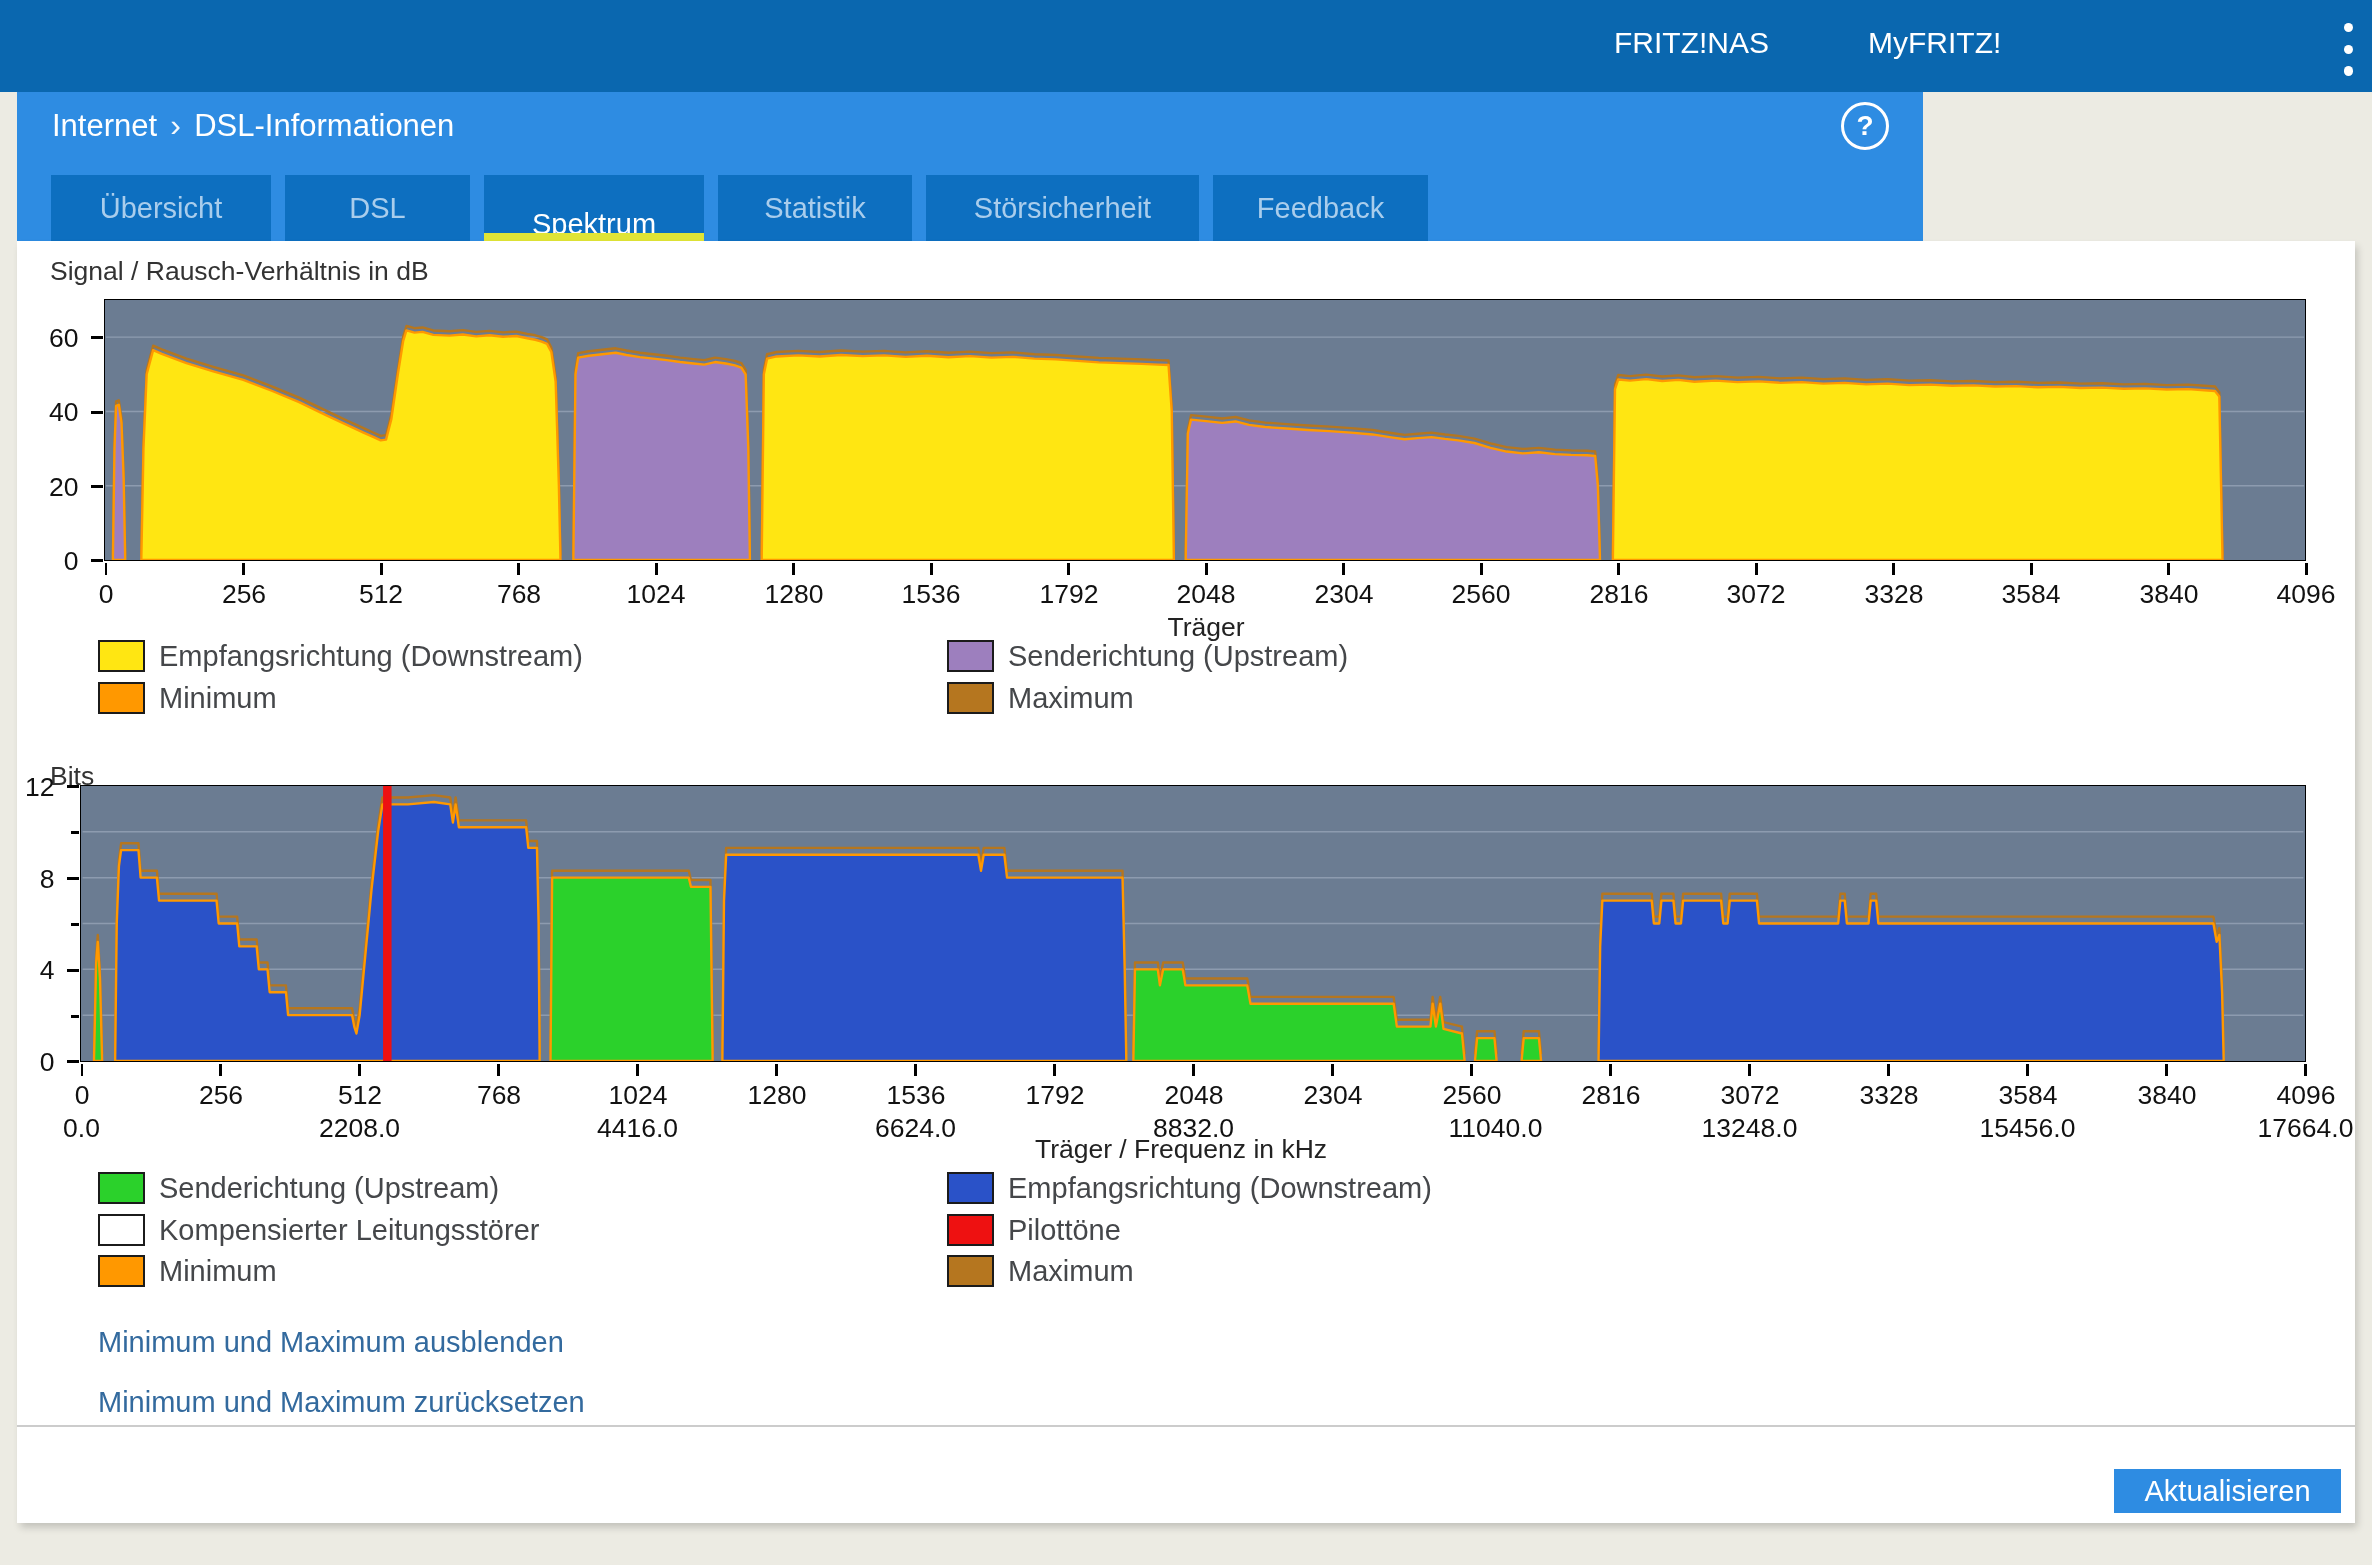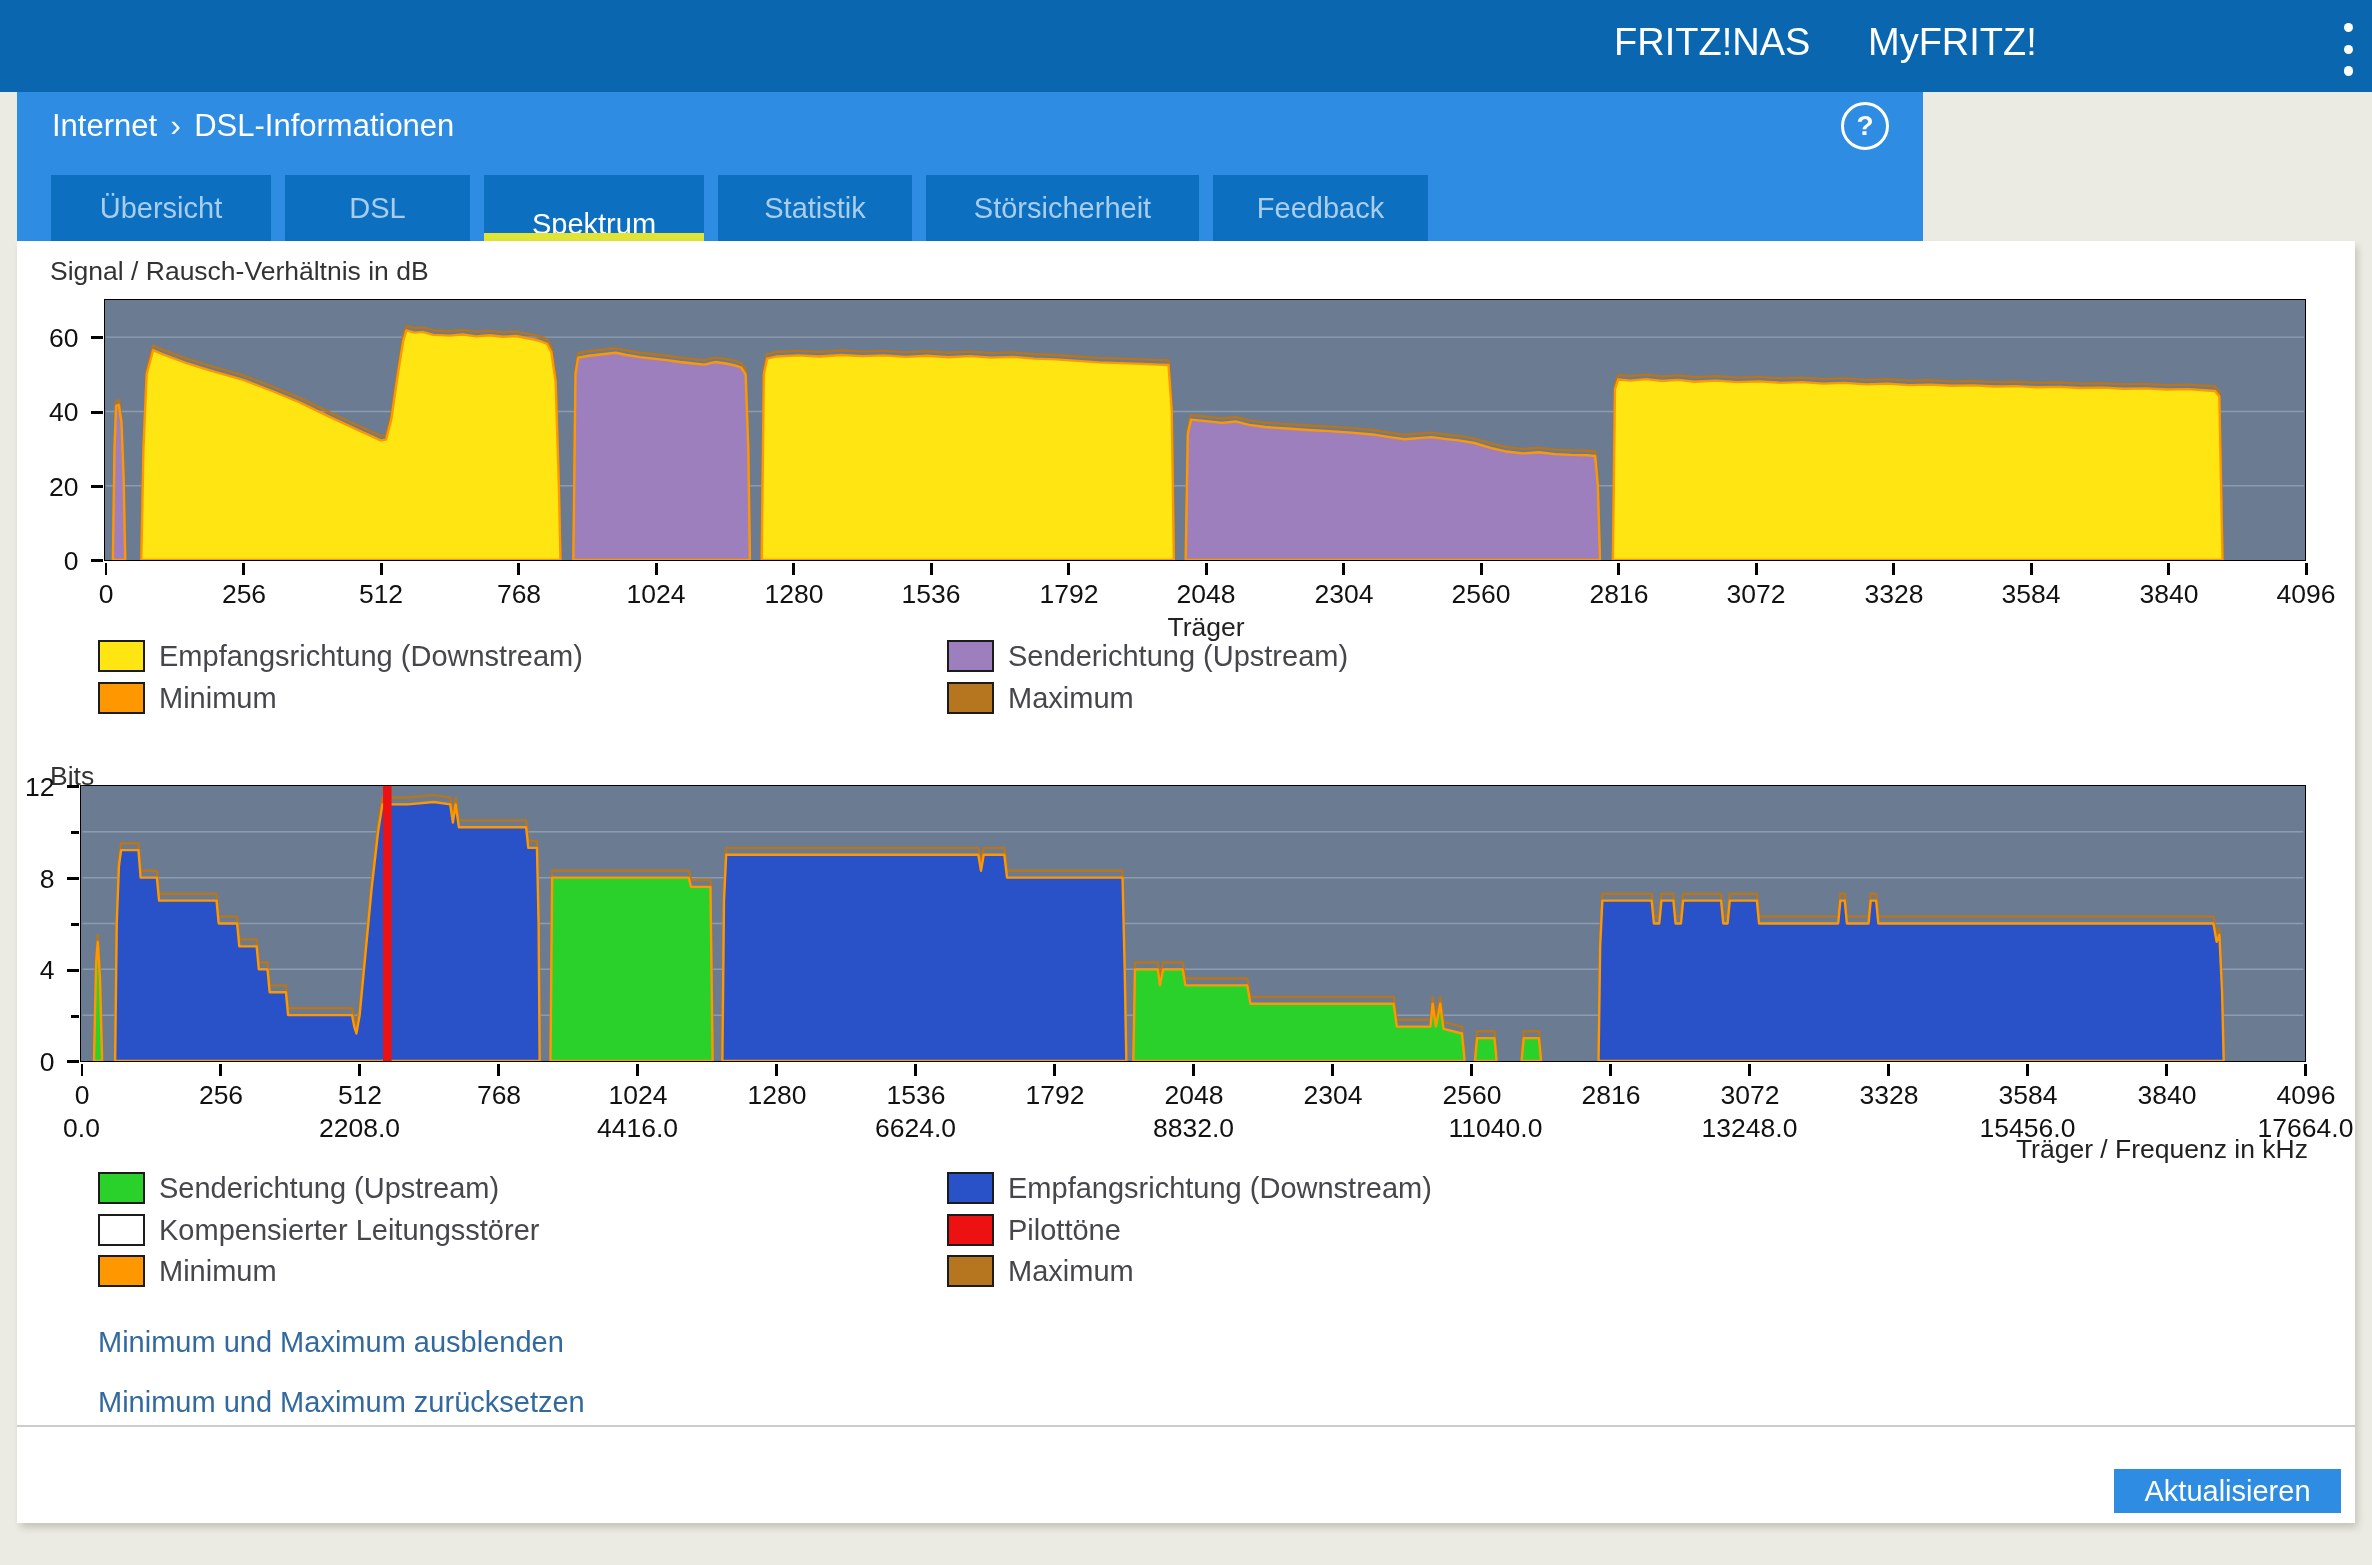--- a/index.html
+++ b/index.html
@@ -7,21 +7,21 @@
     width:2373px;height:1565px;
     background:#ecebe3;
     font-family:"Liberation Sans", sans-serif;
     position:relative;overflow:hidden;
     -webkit-font-smoothing:antialiased;
   }
   
   .topbar{position:absolute;left:0;top:0;width:2373px;height:92px;background:#0a67af;}
   .brand{position:absolute;left:52px;top:0;height:92px;line-height:92px;color:#fff;
          font-size:44px;font-weight:bold;letter-spacing:-0.9px;}
-  .toplink{position:absolute;top:0;height:92px;line-height:85px;color:#fff;font-size:38px;cursor:pointer;text-decoration:none;}
+  .toplink{position:absolute;top:0;height:92px;line-height:85px;color:#fff;font-size:30px;cursor:pointer;text-decoration:none;}
   .toplink.nas{left:1614px;}
   .toplink.myf{left:1868px;}
   .kebab{position:absolute;right:13.2px;top:21px;width:23px;height:53px;cursor:pointer;
          display:flex;flex-direction:column;align-items:center;justify-content:space-between;padding:1.9px 0;}
   .kebab i{width:9.5px;height:9.5px;border-radius:50%;background:#fff;display:block;}
   
   .bluebar{position:absolute;left:17px;top:92px;width:1906px;height:150px;background:#2e8ce2;}
   .crumbs{position:absolute;left:35px;top:15px;color:#fff;font-size:31px;}
   .crumbs .chev{margin:0 13.2px;font-size:32px;font-weight:400;opacity:.95;}
   .crumbs .sect{cursor:pointer;}
@@ -46,21 +46,21 @@
   .ymark{position:absolute;right:0px;width:12.3px;height:2.8px;background:#000;}
   .ymark.minor{width:8.5px;}
   .xaxis{position:absolute;}
   .x0{left:87px;top:322px;width:2204px;height:57px;}
   .x1{left:63px;top:823px;width:2228px;height:95px;}
   .xmark{position:absolute;top:0;width:2.8px;height:12.3px;background:#000;}
   .xlab{position:absolute;top:16px;width:114px;text-align:center;font-size:26.5px;color:#111;}
   .xsub{position:absolute;top:49px;width:151px;text-align:center;font-size:26.5px;color:#111;}
   .xtitle{position:absolute;text-align:center;font-size:26.5px;color:#222;}
   .xt0{left:87px;top:371px;width:2204px;}
-  .xt1{left:63px;top:893px;width:2228px;text-align:right;}
+  .xt1{left:50px;top:893px;width:2228px;}
   .legend{position:absolute;left:81px;width:2177px;}
   .lrow{position:absolute;height:36px;display:flex;align-items:center;}
   .lsw{width:43px;height:27.4px;border:2.8px solid #1b1b1b;margin-right:14px;flex:none;}
   .llab{font-size:29px;color:#45474a;white-space:nowrap;}
   .leg0{top:397px;}
   .leg1{top:929px;}
   .minmax-link{position:absolute;left:81px;font-size:29px;color:#336a9e;text-decoration:none;cursor:pointer;}
   .lk0{top:1085px;}
   .lk1{top:1145px;}
   .divider{position:absolute;left:0;top:1184px;width:2338px;height:1.9px;background:#ccc;}

